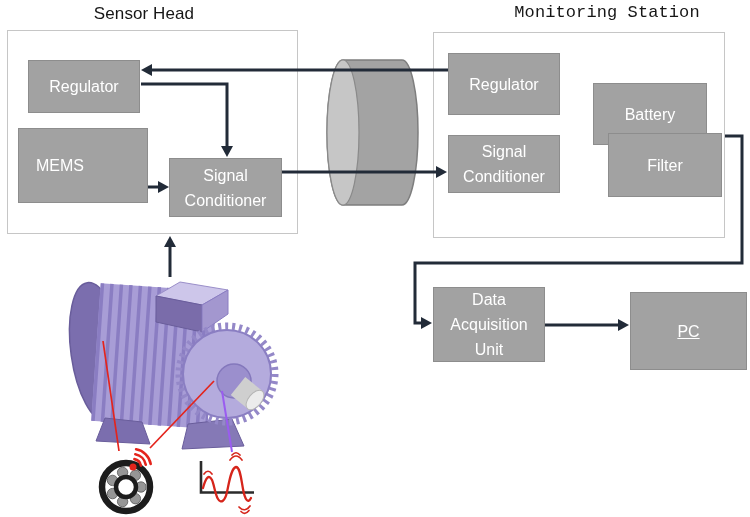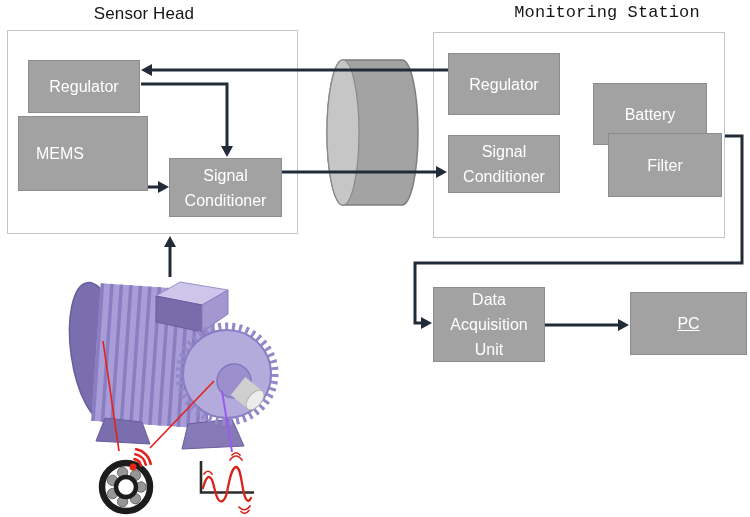--- a/index.html
+++ b/index.html
@@ -31,21 +31,21 @@
 
   <div class="diagram-title" style="left:44px;top:4px;">Sensor Head</div>
   <div class="diagram-title" style="left:507px;top:3px;font-family:Liberation Mono, monospace;">Monitoring Station</div>
 
   <div class="container-frame" style="left:7px;top:30px;width:291px;height:204px;"></div>
   <div class="container-frame" style="left:433px;top:32px;width:292px;height:206px;"></div>
 
   <div class="block" style="left:28px;top:60px;width:112px;height:53px;">
     <div class="bline">Regulator</div>
   </div>
-  <div class="block left-align" style="left:18px;top:116px;width:130px;height:75px;">
+  <div class="block left-align" style="left:18px;top:128px;width:130px;height:75px;">
     <div class="bline">MEMS</div>
   </div>
   <div class="block" style="left:169px;top:158px;width:113px;height:59px;">
     <div class="bline">Signal</div>
     <div class="bline">Conditioner</div>
   </div>
 
   <div class="block" style="left:448px;top:53px;width:112px;height:62px;">
     <div class="bline">Regulator</div>
   </div>
@@ -58,21 +58,21 @@
   </div>
   <div class="block" style="left:433px;top:287px;width:112px;height:75px;">
     <div class="bline">Data</div>
     <div class="bline">Acquisition</div>
     <div class="bline">Unit</div>
   </div>
 
   <div class="block" style="left:608px;top:133px;width:114px;height:64px;">
     <div class="bline">Filter</div>
   </div>
-  <div class="block" style="left:630px;top:292px;width:117px;height:63px;text-decoration:underline;">
+  <div class="block" style="left:630px;top:292px;width:117px;height:78px;text-decoration:underline;">
     <div class="bline">PC</div>
   </div>
 
   <svg id="overlay" width="750" height="517" viewBox="0 0 750 517">
 
     <g>
       <path d="M343,60 L402,60 A16,72.5 0 0 1 402,205 L343,205 A16,72.5 0 0 1 343,60 Z" fill="#a3a3a3" stroke="#7e7e7e" stroke-width="1.5"></path>
       <ellipse cx="343" cy="132.5" rx="16" ry="72.5" fill="#c6c6c6" stroke="#8a8a8a" stroke-width="1.2"></ellipse>
     </g>
 

